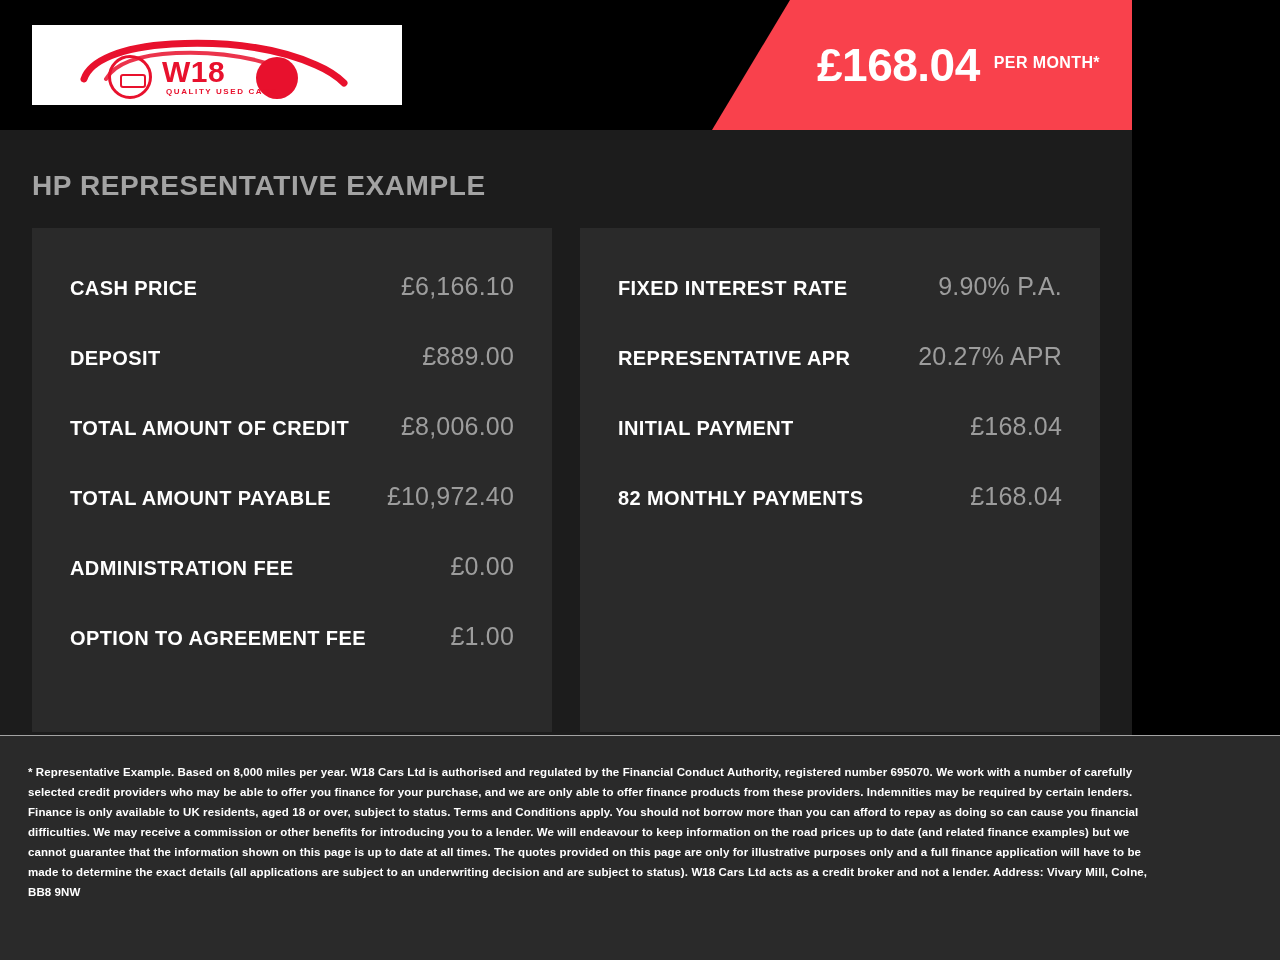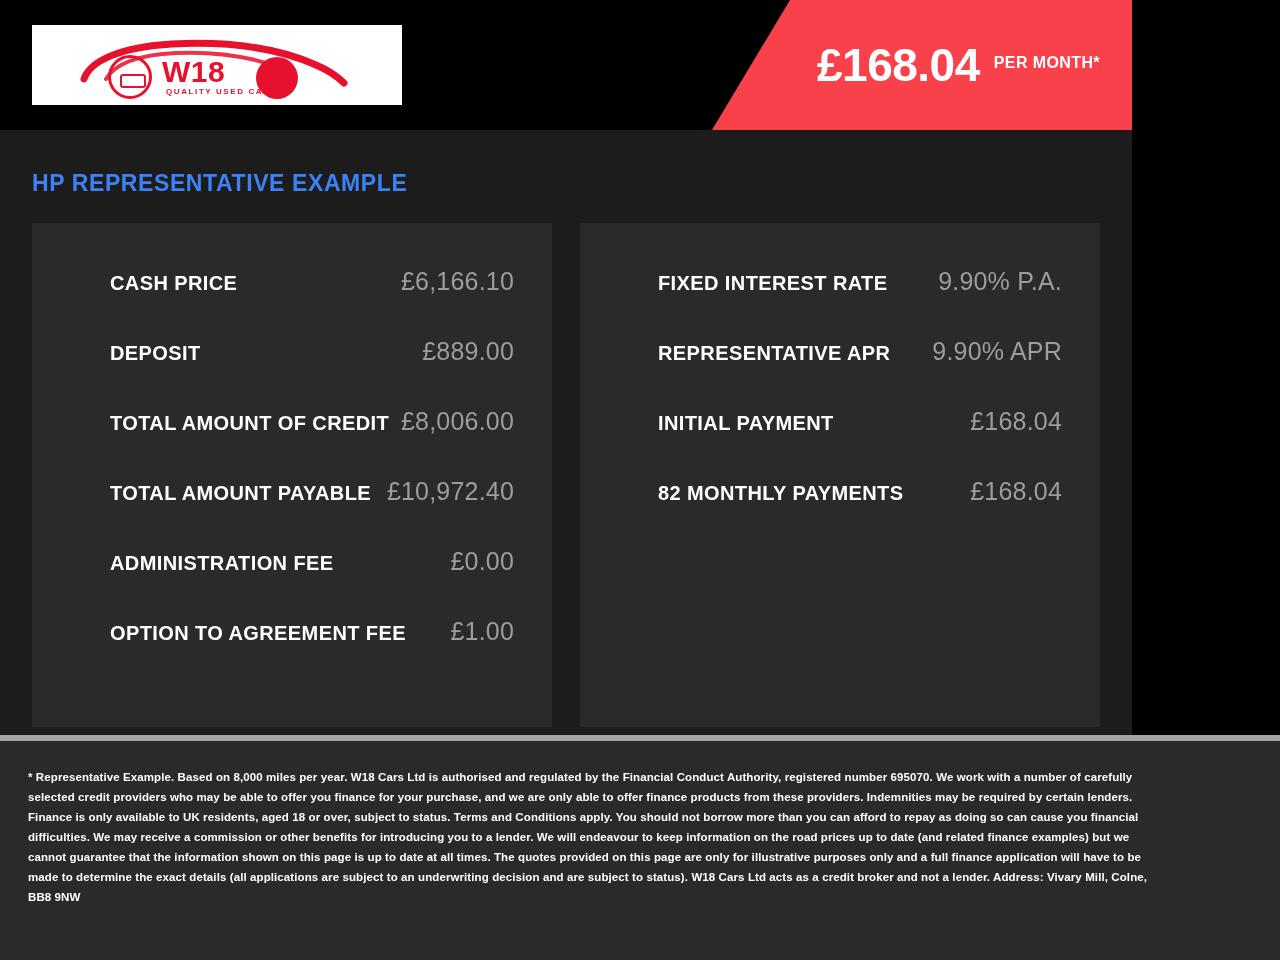--- a/index.html
+++ b/index.html
@@ -101,22 +101,22 @@
     color: #ffffff;
     font-size: 16px;
     font-weight: bold;
     letter-spacing: 0.4px;
     margin-left: 14px;
     padding-bottom: 4px;
   }
 
   
   .title {
-    color: #3b82f6;
-    font-size: 23px;
+    color: #a3a3a3;
+    font-size: 28px;
     font-weight: bold;
     letter-spacing: 0.6px;
     padding: 40px 0 0 32px;
   }
 
   
   .panels {
     display: flex;
     gap: 28px;
     padding: 26px 32px 0 32px;
@@ -132,38 +132,37 @@
     justify-content: space-between;
     height: 70px;
     padding: 0 16px;
   }
   .row-label {
     color: #ffffff;
     font-size: 20px;
     font-weight: bold;
     letter-spacing: 0.4px;
     white-space: nowrap;
-    margin-left: 40px;
   }
   .row-value {
     color: #9d9d9d;
     font-size: 25px;
     font-weight: normal;
     letter-spacing: 0.2px;
     white-space: nowrap;
   }
 
   
   .footnote {
     position: absolute;
     left: 0; bottom: 0;
     width: 1280px;
     min-height: 225px;
     background: #2a2a2a;
-    border-top: 6px solid #a3a3a3;
+    border-top: 1px solid #a3a3a3;
     padding: 26px 28px 22px 28px;
   }
   .footnote p {
     color: #ffffff;
     font-size: 11.5px;
     font-weight: bold;
     line-height: 20px;
     letter-spacing: 0.1px;
     max-width: 1140px;
   }
@@ -225,21 +224,21 @@
       </div>
     </div>
 
     <div class="panel">
       <div class="row">
         <span class="row-label">FIXED INTEREST RATE</span>
         <span class="row-value">9.90% P.A.</span>
       </div>
       <div class="row">
         <span class="row-label">REPRESENTATIVE APR</span>
-        <span class="row-value">9.90% APR</span>
+        <span class="row-value">20.27% APR</span>
       </div>
       <div class="row">
         <span class="row-label">INITIAL PAYMENT</span>
         <span class="row-value">£168.04</span>
       </div>
       <div class="row">
         <span class="row-label">82 MONTHLY PAYMENTS</span>
         <span class="row-value">£168.04</span>
       </div>
     </div>

